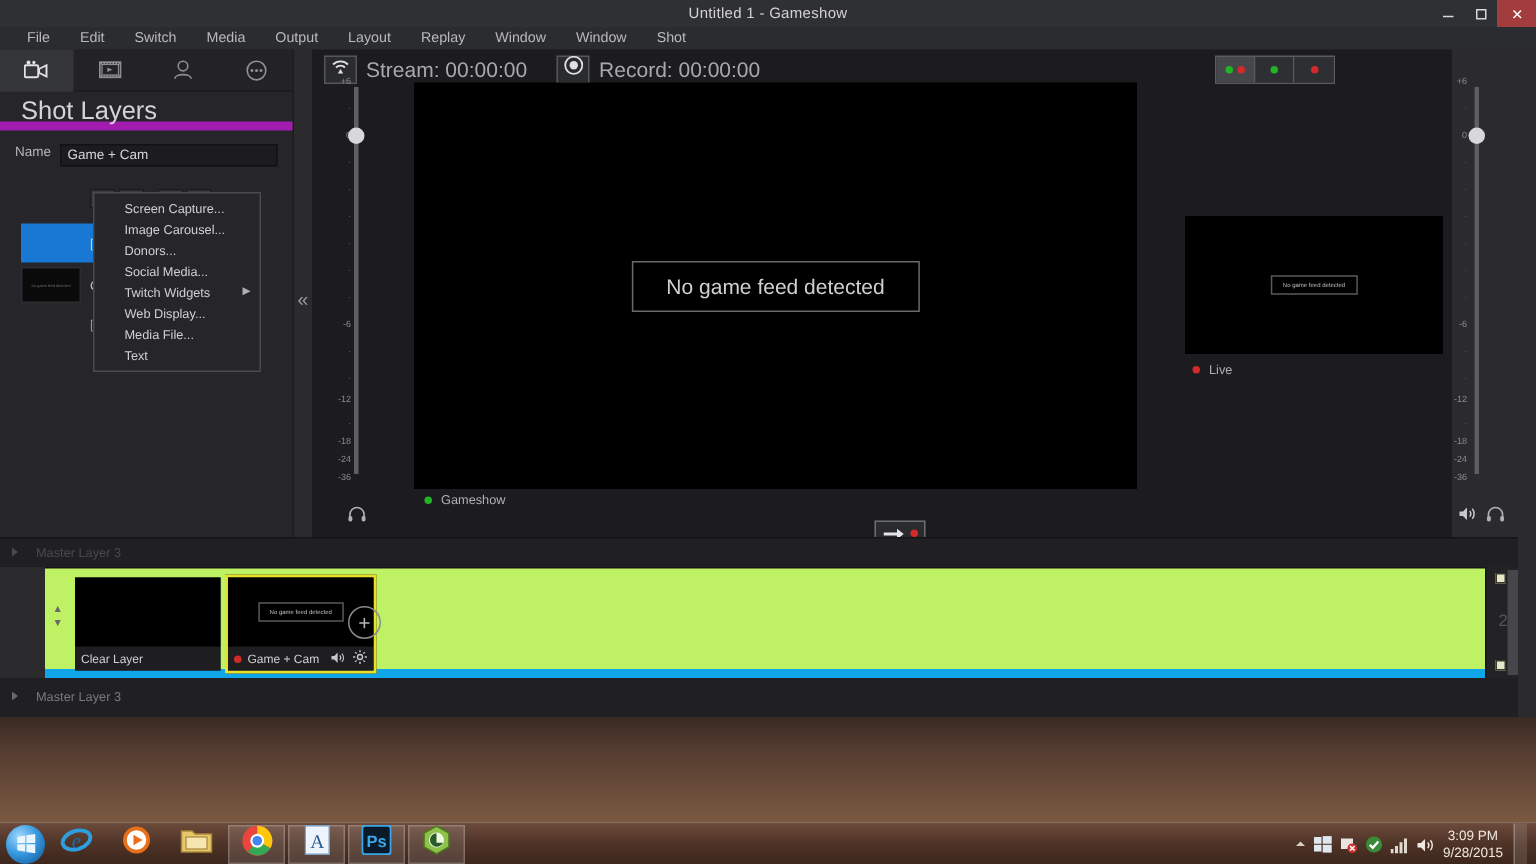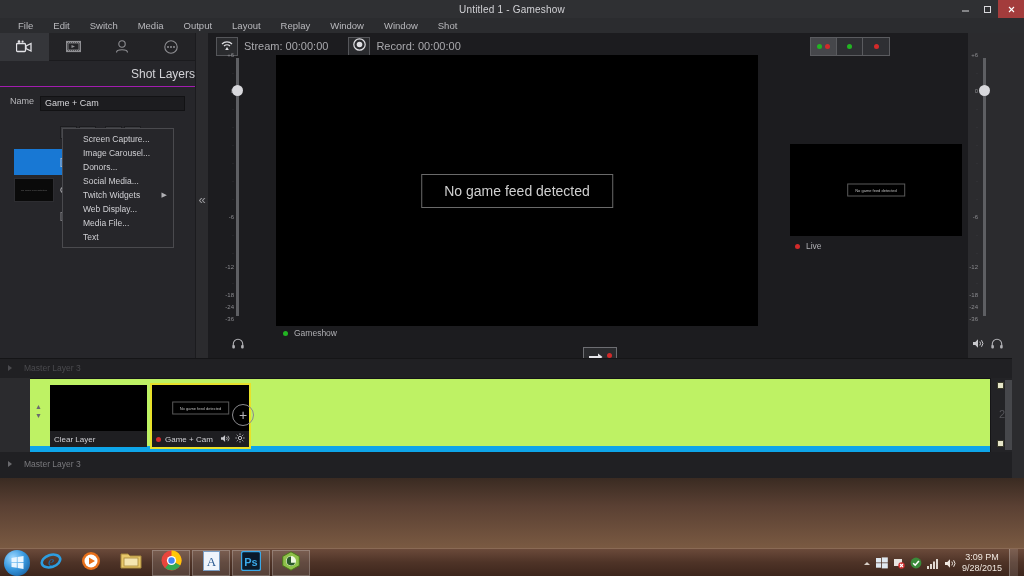--- a/index.html
+++ b/index.html
@@ -43,21 +43,21 @@
   .tabstrip { display:flex; height:28px; background:#232326; }
   .tab {
     flex:1; display:flex; align-items:center; justify-content:center;
     height:28px; border-bottom:1px solid #1b1b1e;
   }
   .tab.active { background:#35363a; border-bottom:1px solid #35363a; }
   .tab svg { display:block; }
 
   .panel-title {
     height:26px; line-height:26px; padding-left:14px;
-    font-size:12px; color:#d4d4d8; border-bottom:1px solid #a21caf;text-align:right;
+    font-size:17px; color:#d4d4d8; border-bottom:6px solid #a21caf;
   }
   .name-row { display:flex; height:22px; margin:9px 10px 0 10px; }
   .name-label { font-size:9px; color:#b6b6ba; width:30px; }
   .name-input {
     flex:1; height:15px; background:#1c1c1f; border:1px solid #121214;
     font-size:9px; color:#d6d6da; padding:0 4px; line-height:13px; display:block;
   }
 
   .layer-btns { display:flex; gap:2px; margin:8px 0 0 60px; }
   .lbtn {
@@ -85,21 +85,21 @@
   
   .stage {
     position:absolute; left:208px; top:33px; width:760px; height:333px;
     background:#1c1c1f;
   }
   .stage-header { display:flex; align-items:center; height:26px; padding-left:8px; gap:6px; }
   .icon-btn {
     width:22px; height:19px; border:1px solid #55565a; background:#2a2b2e;
     display:flex; align-items:center; justify-content:center;
   }
-  .stat-text { font-size:11px; color:#a9a9ad; white-space:nowrap; }
+  .stat-text { font-size:14px; color:#a9a9ad; white-space:nowrap; }
   .stat-gap { width:8px; }
 
   .mode-btns { position:absolute; right:78px; top:4px; display:flex; border:1px solid #5a5b5f; }
   .mode-btn {
     width:26px; height:17px; display:flex; align-items:center; justify-content:center; gap:3px;
     background:#2e2f33; border-right:1px solid #5a5b5f;
   }
   .mode-btn:last-child { border-right:none; }
   .mode-btn.active { background:#46474b; }
   .dot { width:5px; height:5px; border-radius:50%; display:block; }

